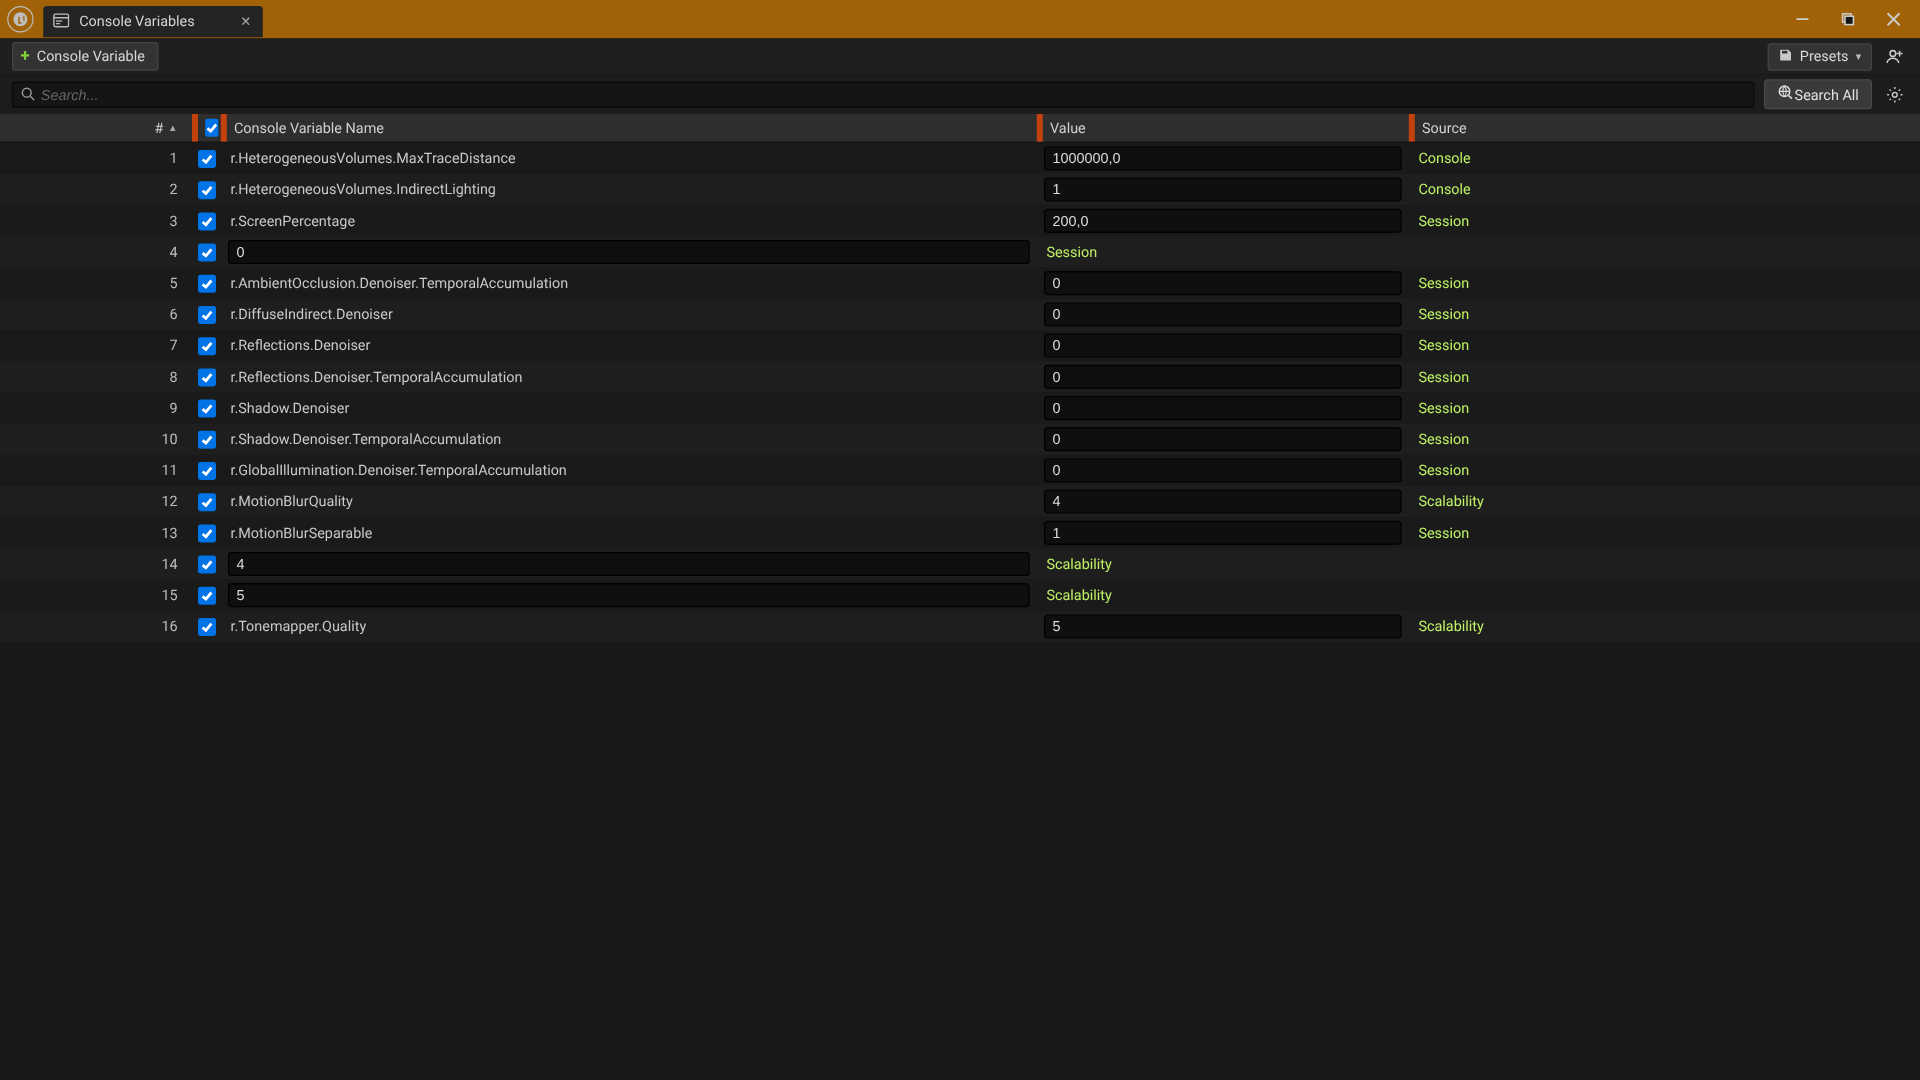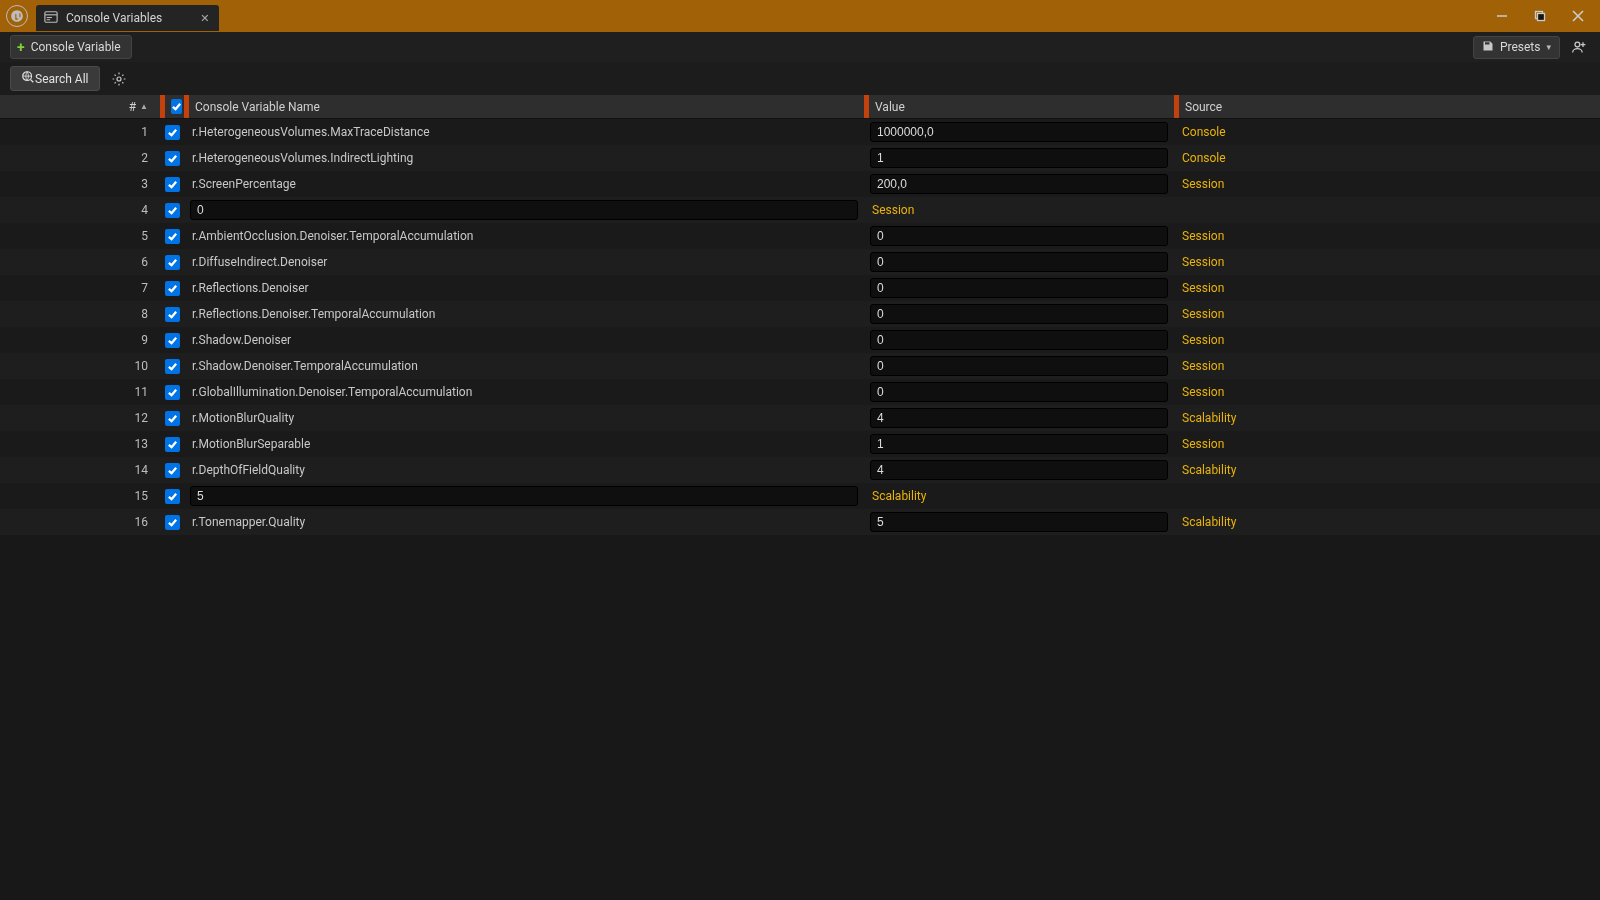--- a/index.html
+++ b/index.html
@@ -173,21 +173,21 @@
     background: #0f0f0f;
     border: 1px solid #000;
     border-radius: 3px;
     padding: 2px 6px;
     width: 100%;
     color: #dcdcdc;
     font-size: 12px;
     height: 20px;
     outline:none;
   }
-  .col-src { padding-left: 8px; color:#eab308; }
+  .col-src { padding-left: 8px; color:#bef264; }
 </style>
 </head>
 <body>
 
 <div class="titlebar">
   <div class="logo">
     <svg viewBox="0 0 24 24">
         <path d="M12 2C6 2 2 7 2 12s4 10 10 10 10-5 10-10S18 2 12 2zm-3 15V8l2 1v7l4 1-4 2-2-1zm7-3V7l2 1v6l-2 0z" fill="#bdbdbd"></path>
       </svg>
   </div>
@@ -241,20 +241,27 @@
     <svg viewBox="0 0 20 20">
         <circle cx="8" cy="7" r="3" fill="none" stroke="#c8c8c8" stroke-width="1.6"></circle>
         <path d="M2 17c0-3 3-5 6-5s6 2 6 5" fill="none" stroke="#c8c8c8" stroke-width="1.6"></path>
         <line x1="15" y1="4" x2="15" y2="10" stroke="#c8c8c8" stroke-width="1.6"></line>
         <line x1="12" y1="7" x2="18" y2="7" stroke="#c8c8c8" stroke-width="1.6"></line>
       </svg>
   </div>
 </div>
 
 <div class="searchrow">
+  <div class="searchbox">
+    <svg viewBox="0 0 16 16">
+        <circle cx="6.5" cy="6.5" r="4.5" fill="none" stroke="#999" stroke-width="1.5"></circle>
+        <line x1="10.2" y1="10.2" x2="14" y2="14" stroke="#999" stroke-width="1.5"></line>
+      </svg>
+    <input type="text" placeholder="Search..." style="">
+  </div>
   <div class="btn-searchall">
     <span><svg viewBox="0 0 16 16">
           <circle cx="7" cy="7" r="5" fill="none" stroke="#ddd" stroke-width="1.4"></circle>
           <path d="M2 7h10M7 2c2 3 2 7 0 10M7 2c-2 3-2 7 0 10" fill="none" stroke="#ddd" stroke-width="1"></path>
           <line x1="11" y1="11" x2="14" y2="14" stroke="#ddd" stroke-width="1.6"></line>
         </svg></span>
     <span>Search All</span>
   </div>
   <div class="icon-btn">
     <svg viewBox="0 0 20 20">
@@ -452,21 +459,20 @@
       </div>
       <div class="row">
         <div class="col-idx">14</div>
         <div class="col-chk">
           <span class="check">
             <svg viewBox="0 0 12 12">
               <polyline points="2,6.5 5,9 10,3"></polyline>
             </svg>
           </span>
         </div>
-        <div class="col-name">r.DepthOfFieldQuality</div>
         <div class="col-val"><input class="valfield" value="4" style=""></div>
         <div class="col-src">Scalability</div>
       </div>
       <div class="row">
         <div class="col-idx">15</div>
         <div class="col-chk">
           <span class="check">
             <svg viewBox="0 0 12 12">
               <polyline points="2,6.5 5,9 10,3"></polyline>
             </svg>

